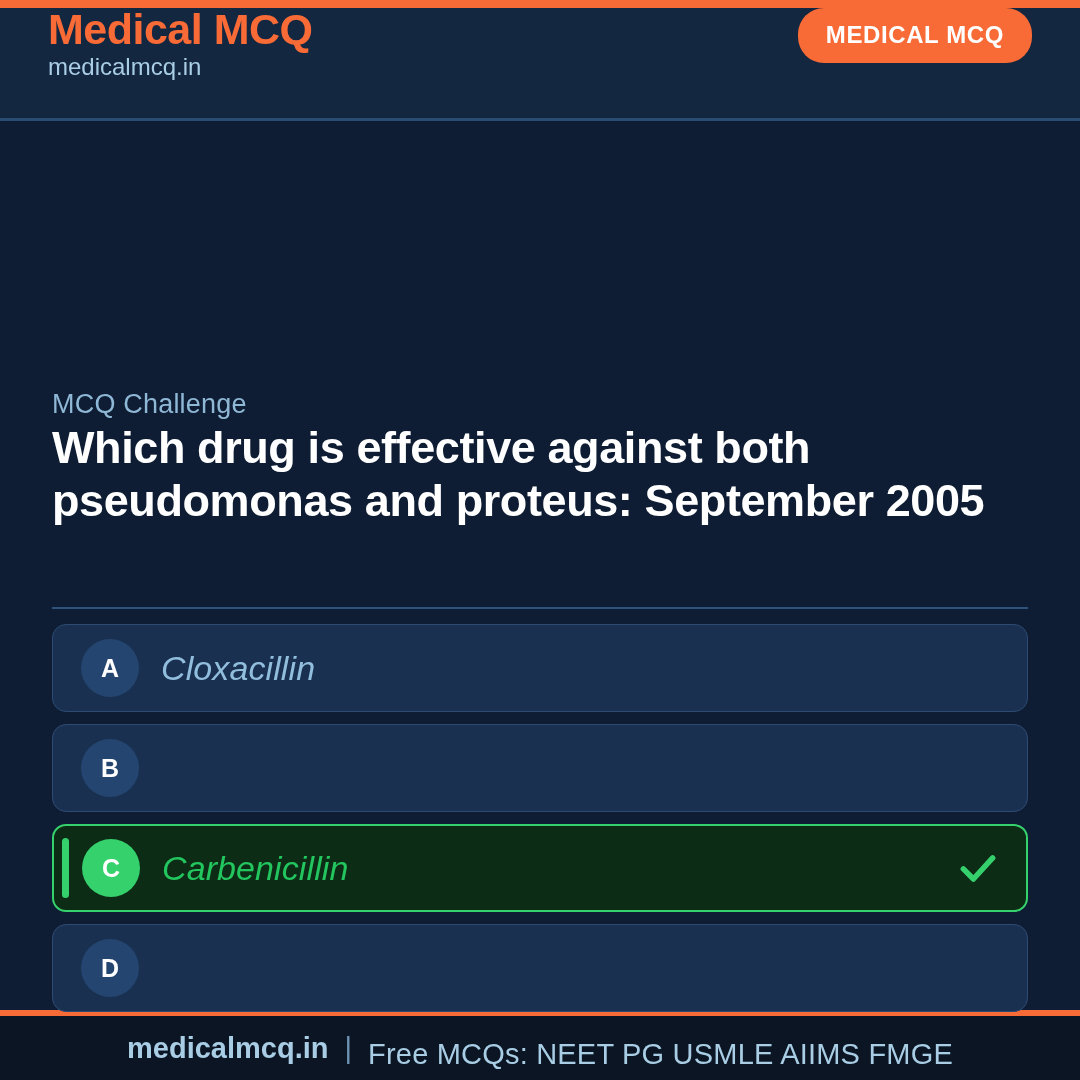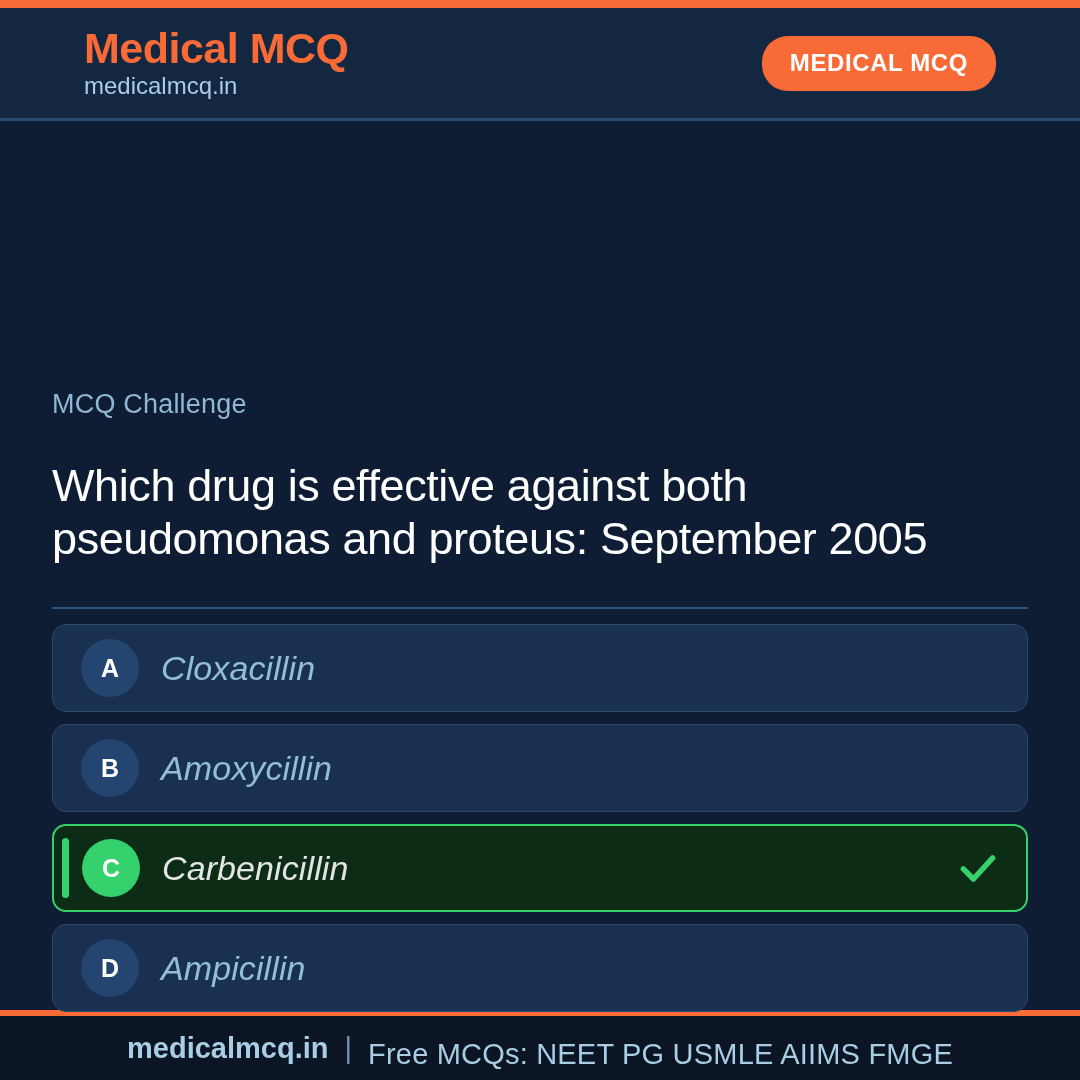--- a/index.html
+++ b/index.html
@@ -30,22 +30,22 @@
   }
 
   
   .header {
     position: relative;
     height: 113px;
     flex: 0 0 auto;
     background: #132741;
     border-bottom: 3px solid #294c73;
     display: flex;
-    align-items: center;
-    padding: 0 84px;
+    align-items: flex-start;
+    padding: 0 48px;
   }
   .brand-block {
     display: flex;
     flex-direction: column;
     justify-content: center;
     gap: 2px;
   }
   .brand-title {
     font-size: 43px;
     font-weight: bold;
@@ -85,25 +85,24 @@
     color: #8fb8d6;
     letter-spacing: 0.2px;
   }
 
   .question {
     position: absolute;
     top: 300px;
     left: 52px;
     width: 960px;
     font-size: 45px;
-    font-weight: normal;
+    font-weight: bold;
     color: #ffffff;
     line-height: 1.18;
     letter-spacing: -0.4px;
-    margin-top: 38px;
   }
 
   .divider {
     position: absolute;
     top: 486px;
     left: 52px;
     width: 976px;
     height: 2px;
     background: #2d537d;
   }
@@ -167,21 +166,21 @@
     content: "";
     position: absolute;
     left: 8px;
     top: 12px;
     bottom: 12px;
     width: 7px;
     border-radius: 4px;
     background: #35d16d;
   }
   .option.correct .badge { background: #35d16d; color: #ffffff; }
-  .option.correct .label { color: #e5e5e5; text-align: right; }
+  .option.correct .label { color: #22c55e; text-align: right; }
   .option.correct .tick { display: block; }
 
   
   .footer-accent {
     height: 6px;
     width: 100%;
     background: #f96b36;
     flex: 0 0 auto;
   }
   .footer {
@@ -227,37 +226,35 @@
 
       <div class="option">
         <div class="badge">A</div>
         <div class="label">Cloxacillin</div>
         <div class="spacer"></div>
 
       </div>
 
       <div class="option">
         <div class="badge">B</div>
-        <div class="label">Amoxycillin</div>
         <div class="spacer"></div>
 
       </div>
 
       <div class="option correct">
         <div class="badge">C</div>
         <div class="label">Carbenicillin</div>
         <div class="spacer"></div>
         <svg class="tick" viewBox="0 0 24 24">
           <path d="M4 12.5 L9.5 18 L20 6.5" fill="none" stroke="#35d16d" stroke-width="3" stroke-linecap="round" stroke-linejoin="round"></path>
         </svg>
       </div>
 
       <div class="option">
         <div class="badge">D</div>
-        <div class="label">Ampicillin</div>
         <div class="spacer"></div>
 
       </div>
 
     </div>
   </div>
 
   <div class="footer-accent"></div>
 
   <div class="footer">

